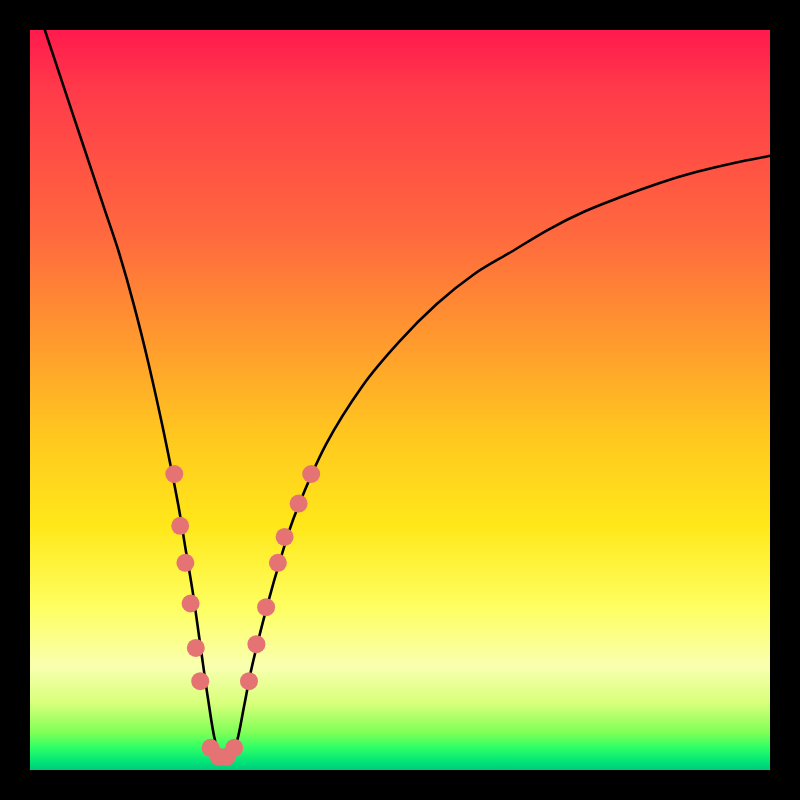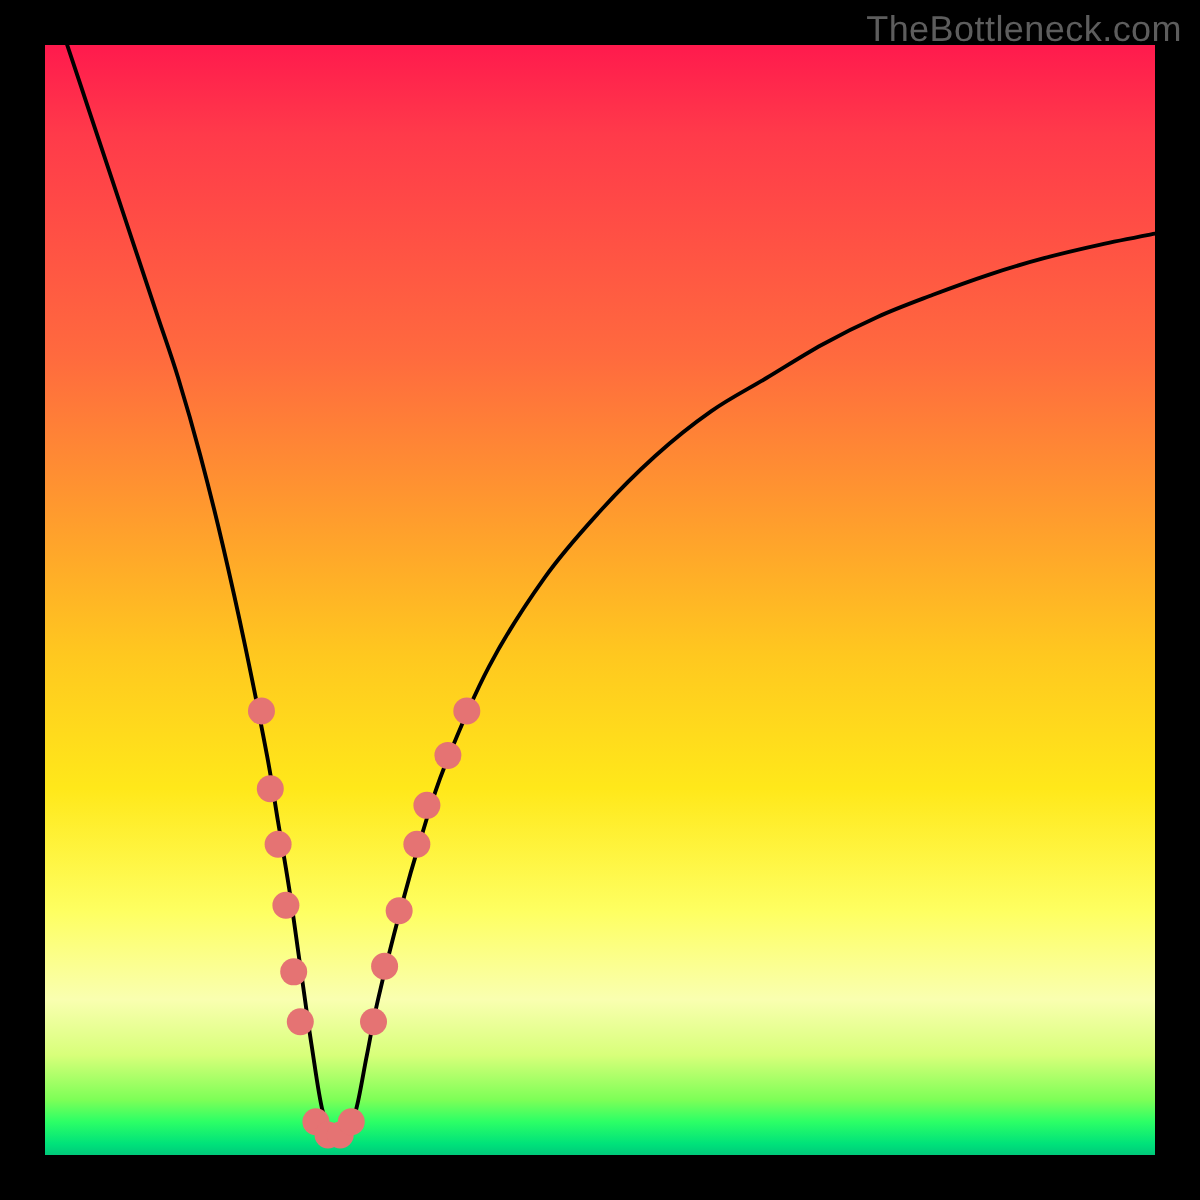--- a/index.html
+++ b/index.html
@@ -59,21 +59,20 @@
     top: 0;
     width: 740px;
     height: 740px;
     overflow: visible;
   }
 </style>
 </head>
 <body>
 
 <div class="frame">
-  <div class="watermark">TheBottleneck.com</div>
 
   <div class="plot-area">
     <svg class="curve" viewBox="0 0 740 740">
       <g id="curve-group">
           <path d="M 14.8 0.0 C 17.3 7.4, 24.7 29.6, 29.6 44.4 C 34.5 59.2, 39.5 74.0, 44.4 88.8 C 49.3 103.6, 54.3 118.4, 59.2 133.2 C 64.1 148.0, 69.1 162.8, 74.0 177.6 C 78.9 192.4, 83.9 206.0, 88.8 222.0 C 93.7 238.0, 98.7 255.3, 103.6 273.8 C 108.5 292.3, 113.5 312.0, 118.4 333.0 C 123.3 354.0, 128.3 376.2, 133.2 399.6 C 138.1 423.0, 144.3 453.9, 148.0 473.6 C 151.7 493.3, 152.9 503.2, 155.4 518.0 C 157.9 532.8, 160.3 546.4, 162.8 562.4 C 165.3 578.4, 167.7 596.9, 170.2 614.2 C 172.7 631.5, 175.1 650.0, 177.6 666.0 C 180.1 682.0, 182.5 700.5, 185.0 710.4 C 187.5 720.3, 189.9 722.7, 192.4 725.2 C 194.9 727.7, 197.3 727.7, 199.8 725.2 C 202.3 722.7, 204.7 719.0, 207.2 710.4 C 209.7 701.8, 212.1 685.7, 214.6 673.4 C 217.1 661.1, 218.3 652.4, 222.0 636.4 C 225.7 620.4, 231.9 595.7, 236.8 577.2 C 241.7 558.7, 246.7 541.4, 251.6 525.4 C 256.5 509.4, 259.0 499.5, 266.4 481.0 C 273.8 462.5, 284.9 435.4, 296.0 414.4 C 307.1 393.4, 320.7 372.5, 333.0 355.2 C 345.3 337.9, 357.7 324.4, 370.0 310.8 C 382.3 297.2, 394.7 284.9, 407.0 273.8 C 419.3 262.7, 431.7 252.8, 444.0 244.2 C 456.3 235.6, 468.7 229.4, 481.0 222.0 C 493.3 214.6, 505.7 206.6, 518.0 199.8 C 530.3 193.0, 542.7 186.8, 555.0 181.3 C 567.3 175.7, 579.7 171.2, 592.0 166.5 C 604.3 161.8, 616.7 157.3, 629.0 153.2 C 641.3 149.1, 653.7 145.4, 666.0 142.1 C 678.3 138.8, 690.7 135.9, 703.0 133.2 C 715.3 130.5, 733.8 127.0, 740.0 125.8" fill="none" stroke="#000000" stroke-width="2.6" stroke-linecap="round"></path>
         </g>
       <g id="dots-group">
           <circle cx="144.3" cy="444.0" r="9" fill="#e57373" stroke="#b85a5a" stroke-width="0"></circle>
           <circle cx="150.2" cy="495.8" r="9" fill="#e57373" stroke="#b85a5a" stroke-width="0"></circle>
           <circle cx="155.4" cy="532.8" r="9" fill="#e57373" stroke="#b85a5a" stroke-width="0"></circle>

